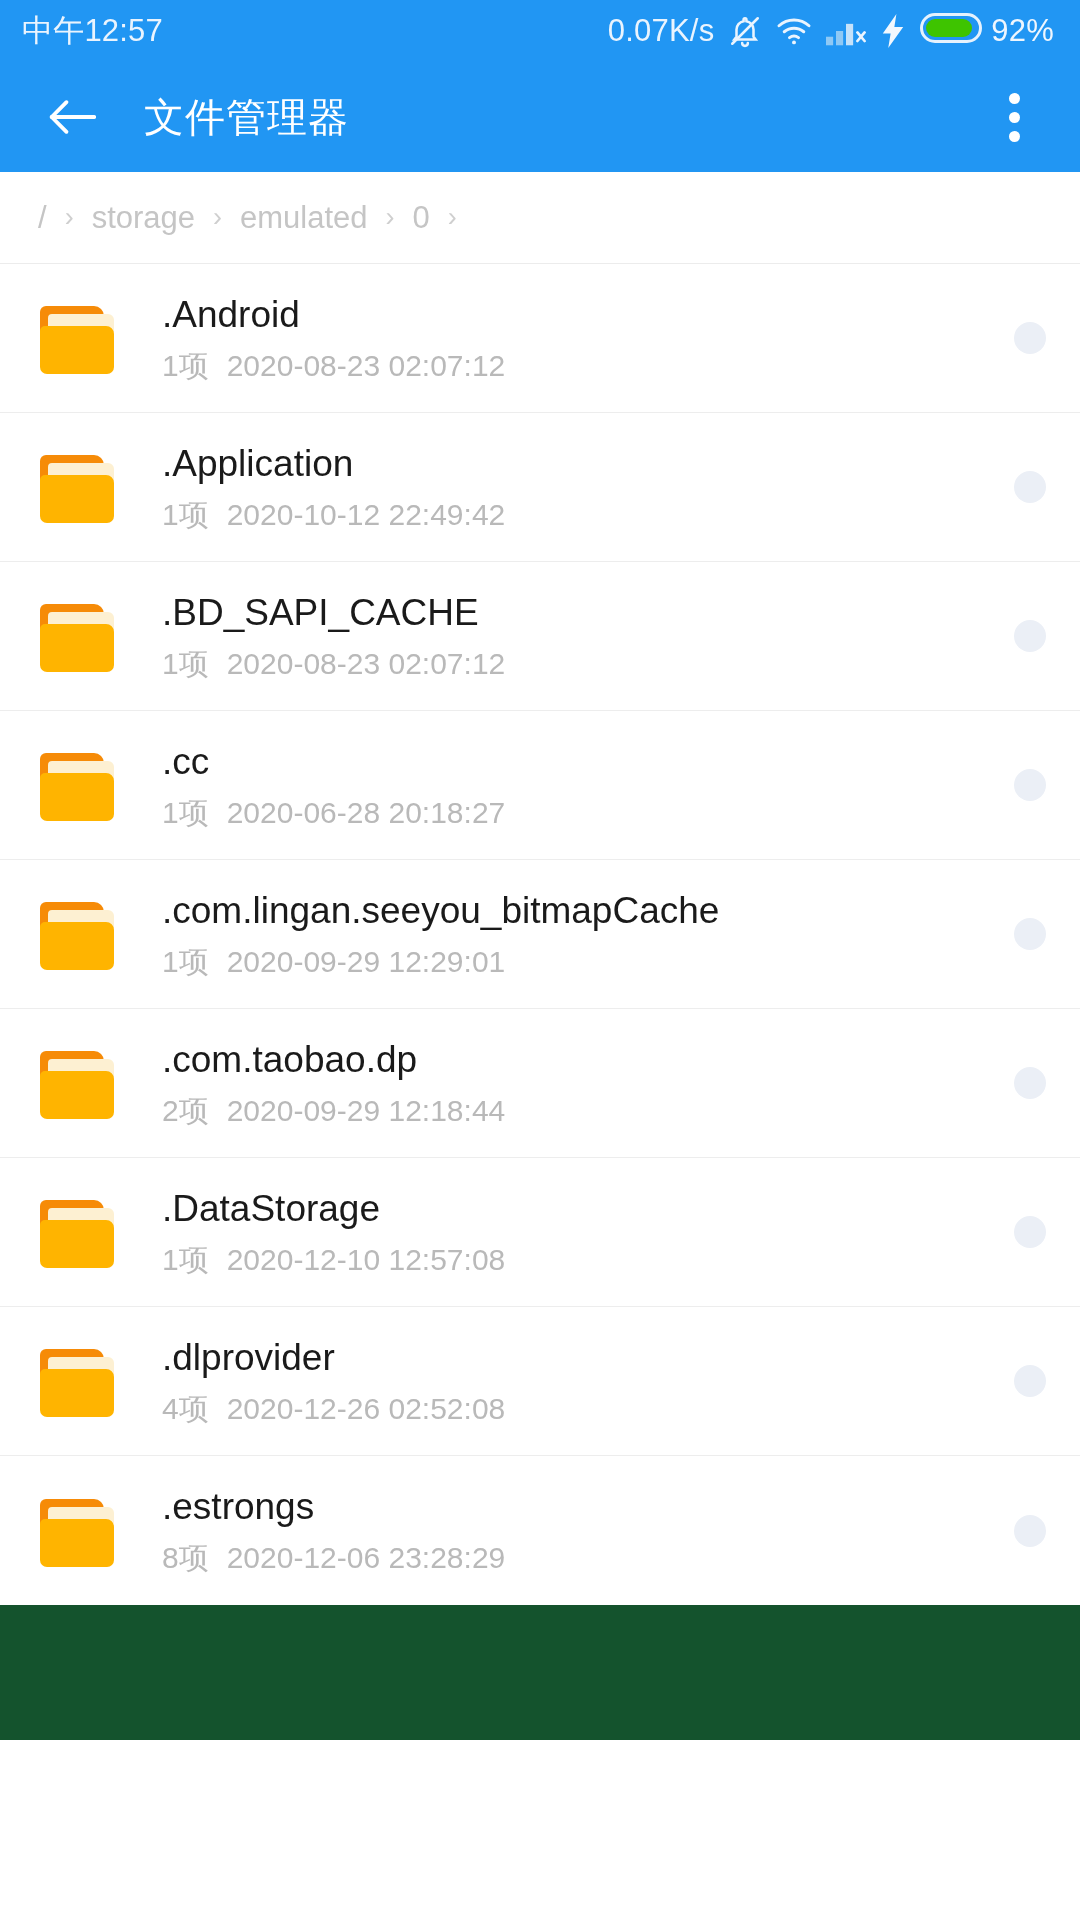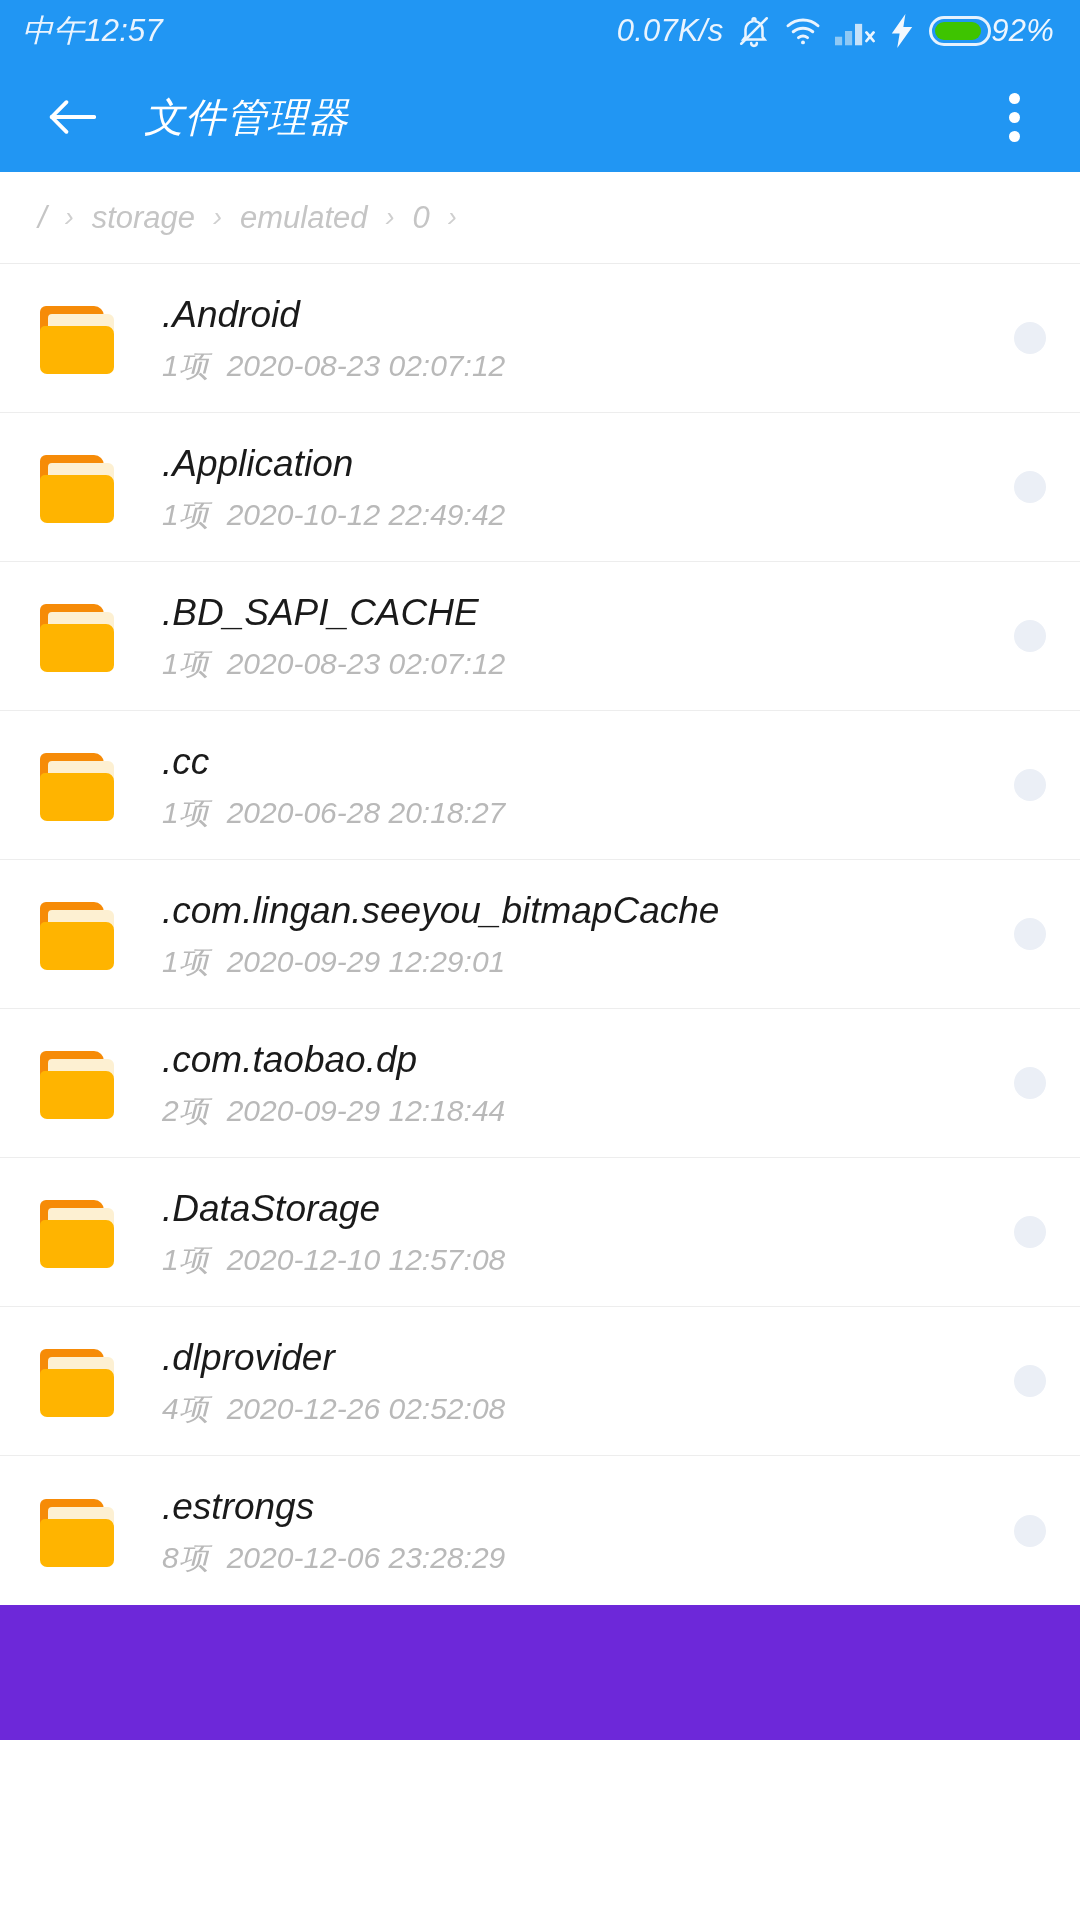--- a/index.html
+++ b/index.html
@@ -3,35 +3,35 @@
 <meta charset="utf-8">
 <style>
   * { margin:0; padding:0; box-sizing:border-box; }
   html, body {
     width:1080px; height:1920px;
     background:#ffffff;
     font-family:"Liberation Sans","DejaVu Sans",sans-serif;
     overflow:hidden;
   }
 
-  #app { width:1080px; height:1740px; position:relative; background:#6d28d9;font-style:italic; }
+  #app { width:1080px; height:1740px; position:relative; background:#14532d; }
 
   
   .statusbar {
     height:62px; background:#2196f3;
     display:flex; align-items:center;
     padding:0 26px 0 22px;
     color:#ffffff;
   }
   .sb-time { font-size:31px; letter-spacing:0.2px; color:#eaf4fe; }
   .sb-right { margin-left:auto; display:flex; align-items:center; gap:14px; }
   .sb-speed { font-size:31px; color:#eaf4fe; letter-spacing:0.2px; }
   .sb-ico { display:flex; align-items:center; }
   .sb-batt {
-    display:flex; align-items:center; 
+    display:flex; gap:9px;
   }
   .batt-shell {
     width:62px; height:30px; border:3px solid #e6f2fd;
     border-radius:16px; padding:3px; display:flex; align-items:center;
   }
   .batt-fill { height:100%; width:92%; background:#3ec400; border-radius:11px; }
   .sb-pct { font-size:31px; color:#eef6fe; letter-spacing:0.2px; }
 
   
   .appbar {

